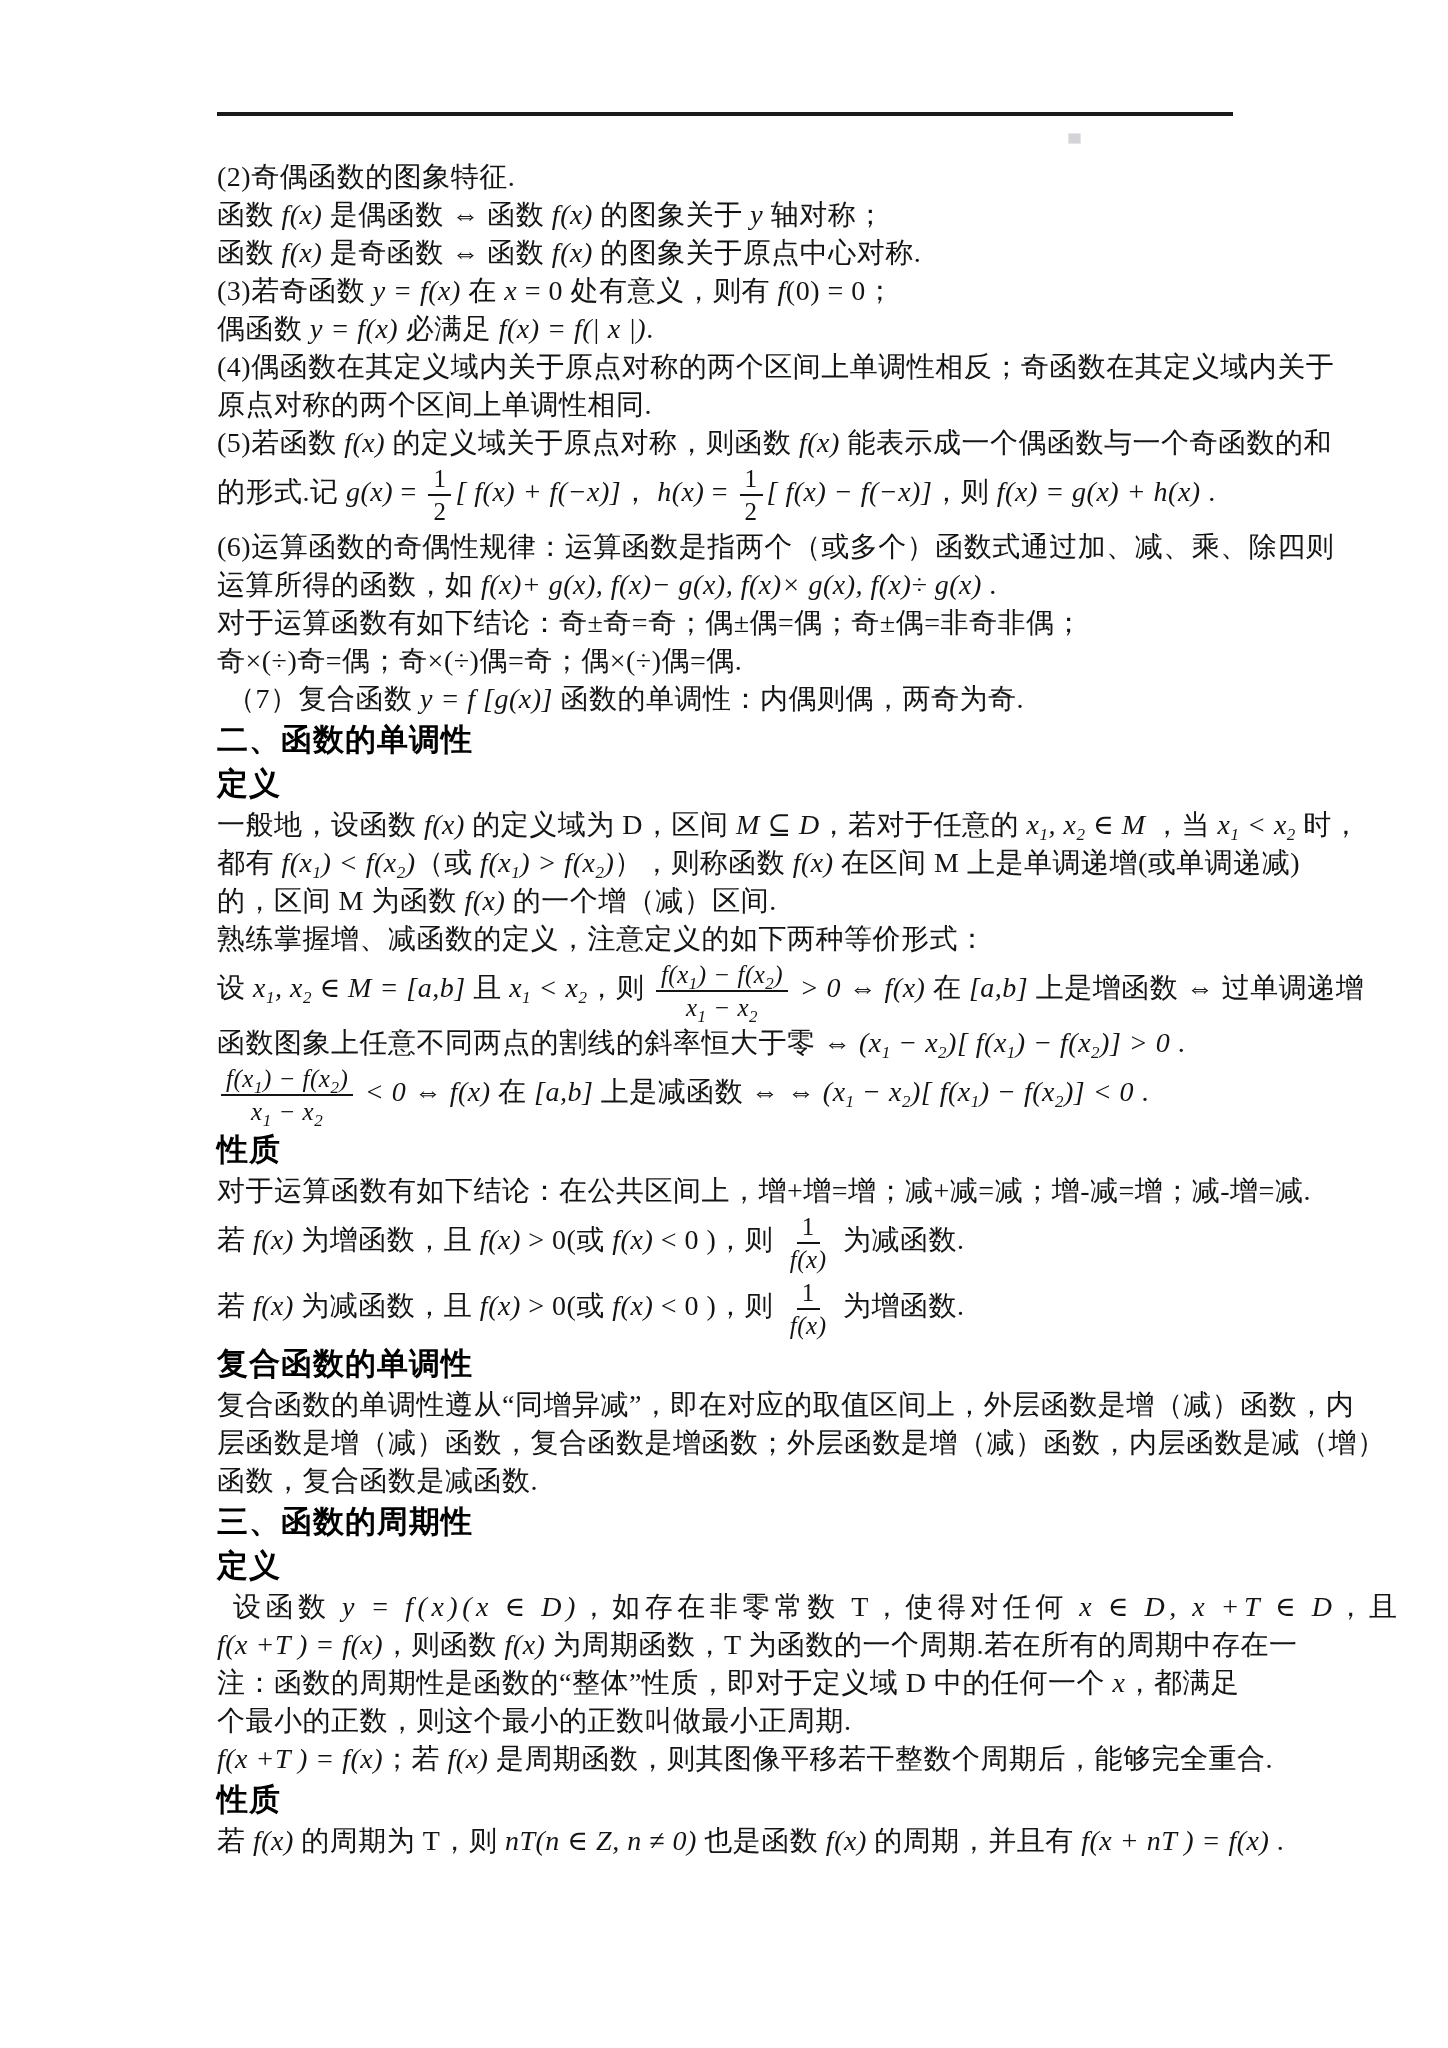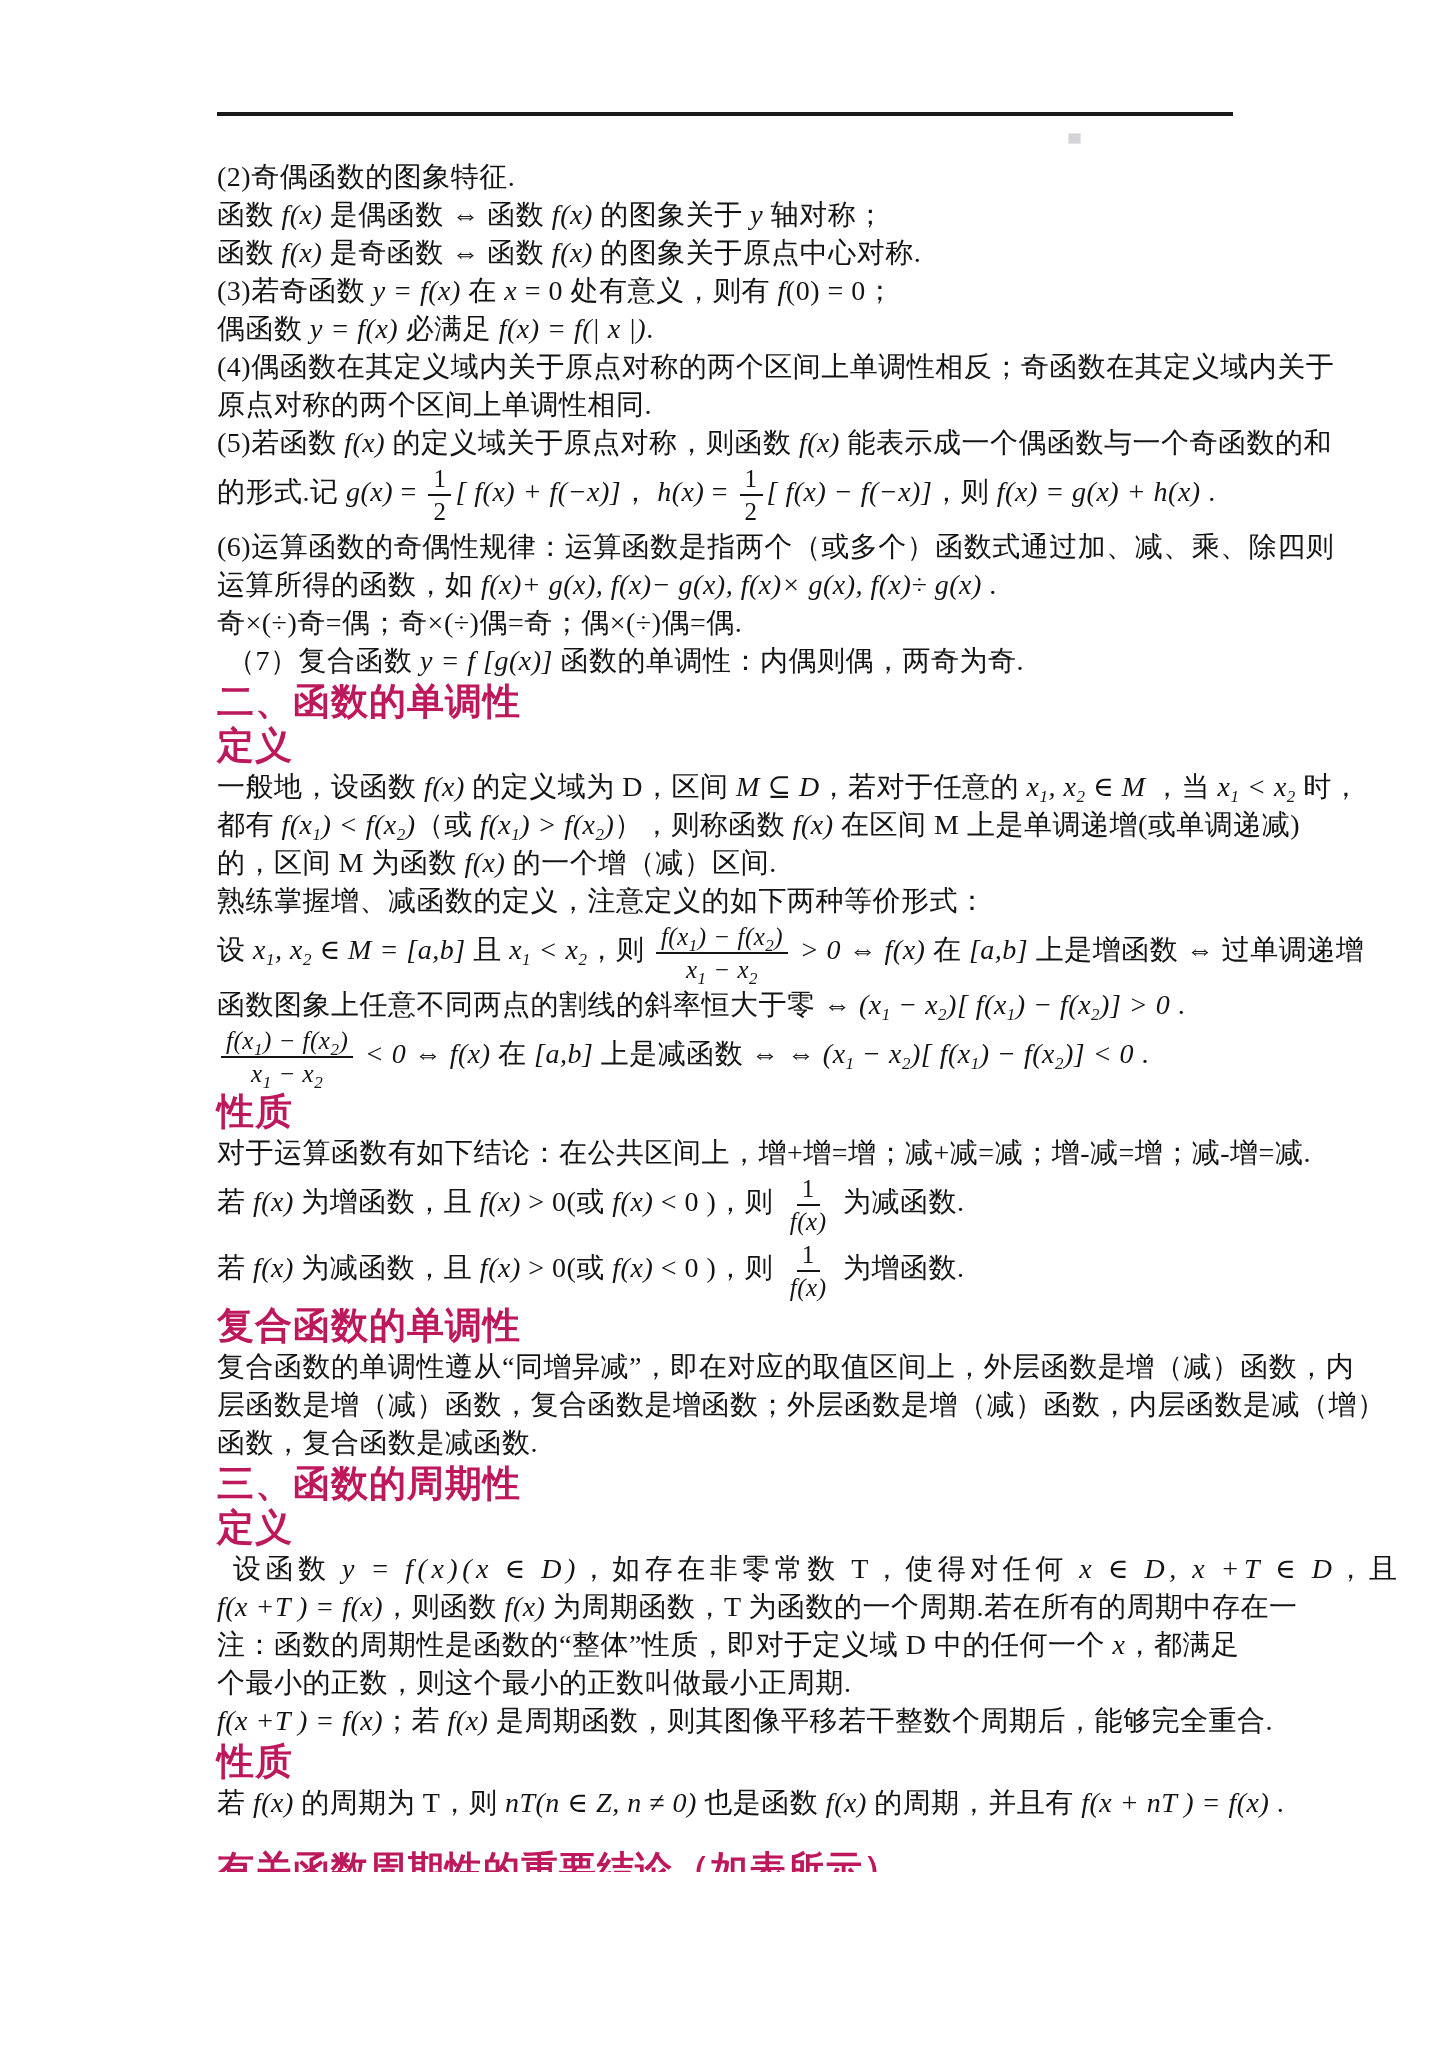--- a/index.html
+++ b/index.html
@@ -24,24 +24,24 @@
   }
   .line{
     font-size:28px;
     line-height:38px;
     white-space:nowrap;
     letter-spacing:0.5px;
   }
   .line.h{
     font-family:"Liberation Sans","DejaVu Sans",sans-serif;
     font-weight:bold;
-    font-size:37px;
+    font-size:31px;
     line-height:44px;
     letter-spacing:1px;
-    color:#be185d;
+    color:#000000;
   }
   .line.ind{margin-left:10px;}
   .line.sp{letter-spacing:4.5px;margin-left:16px;}
   .line.gap{margin-top:26px;}
   .mi{font-style:italic;}
   .rt{font-style:normal;}
   sub.ss{
     font-style:italic;
     font-size:17px;
     line-height:0;
@@ -76,20 +76,21 @@
       <div class="line"><span class="rt">(5)若函数 </span><span class="mi">f(x)</span><span class="rt"> 的定义域关于原点对称，则函数 </span><span class="mi">f(x)</span><span class="rt"> 能表示成一个偶函数与一个奇函数的和</span></div>
       <div class="line"><span class="rt">的形式.记 </span><span class="mi">g(x)</span><span class="rt"> = </span><span class="fr">
           <span class="fn"><span class="rt">1</span></span>
           <span class="fd"><span class="rt">2</span></span>
         </span><span class="mi">[ f(x) + f(−x)]</span><span class="rt">， </span><span class="mi">h(x)</span><span class="rt"> = </span><span class="fr">
           <span class="fn"><span class="rt">1</span></span>
           <span class="fd"><span class="rt">2</span></span>
         </span><span class="mi">[ f(x) − f(−x)]</span><span class="rt">，则 </span><span class="mi">f(x) = g(x) + h(x)</span><span class="rt"> .</span></div>
       <div class="line"><span class="rt">(6)运算函数的奇偶性规律：运算函数是指两个（或多个）函数式通过加、减、乘、除四则</span></div>
       <div class="line"><span class="rt">运算所得的函数，如 </span><span class="mi">f(x)+ g(x), f(x)− g(x), f(x)× g(x), f(x)÷ g(x)</span><span class="rt"> .</span></div>
+      <div class="line"><span class="rt">对于运算函数有如下结论：奇±奇=奇；偶±偶=偶；奇±偶=非奇非偶；</span></div>
       <div class="line"><span class="rt">奇×(÷)奇=偶；奇×(÷)偶=奇；偶×(÷)偶=偶.</span></div>
       <div class="line ind"><span class="rt">（7）复合函数 </span><span class="mi">y = f [g(x)]</span><span class="rt"> 函数的单调性：内偶则偶，两奇为奇.</span></div>
       <div class="line h"><span class="rt">二、函数的单调性</span></div>
       <div class="line h"><span class="rt">定义</span></div>
       <div class="line"><span class="rt">一般地，设函数 </span><span class="mi">f(x)</span><span class="rt"> 的定义域为 D，区间 </span><span class="mi">M ⊆ D</span><span class="rt">，若对于任意的 </span><span class="mi">x</span><sub class="ss">1</sub><span class="mi">, x</span><sub class="ss">2</sub><span class="mi"> ∈ M</span><span class="rt"> ，当 </span><span class="mi">x</span><sub class="ss">1</sub><span class="mi"> &lt; x</span><sub class="ss">2</sub><span class="rt"> 时，</span></div>
       <div class="line"><span class="rt">都有 </span><span class="mi">f(x</span><sub class="ss">1</sub><span class="mi">) &lt; f(x</span><sub class="ss">2</sub><span class="mi">)</span><span class="rt">（或 </span><span class="mi">f(x</span><sub class="ss">1</sub><span class="mi">) &gt; f(x</span><sub class="ss">2</sub><span class="mi">)</span><span class="rt">），则称函数 </span><span class="mi">f(x)</span><span class="rt"> 在区间 M 上是单调递增(或单调递减)</span></div>
       <div class="line"><span class="rt">的，区间 M 为函数 </span><span class="mi">f(x)</span><span class="rt"> 的一个增（减）区间.</span></div>
       <div class="line"><span class="rt">熟练掌握增、减函数的定义，注意定义的如下两种等价形式：</span></div>
       <div class="line"><span class="rt">设 </span><span class="mi">x</span><sub class="ss">1</sub><span class="mi">, x</span><sub class="ss">2</sub><span class="mi"> ∈ M = [a,b]</span><span class="rt"> 且 </span><span class="mi">x</span><sub class="ss">1</sub><span class="mi"> &lt; x</span><sub class="ss">2</sub><span class="rt">，则 </span><span class="fr">
           <span class="fn"><span class="mi">f(x</span><sub class="ss">1</sub><span class="mi">) − f(x</span><sub class="ss">2</sub><span class="mi">)</span></span>

